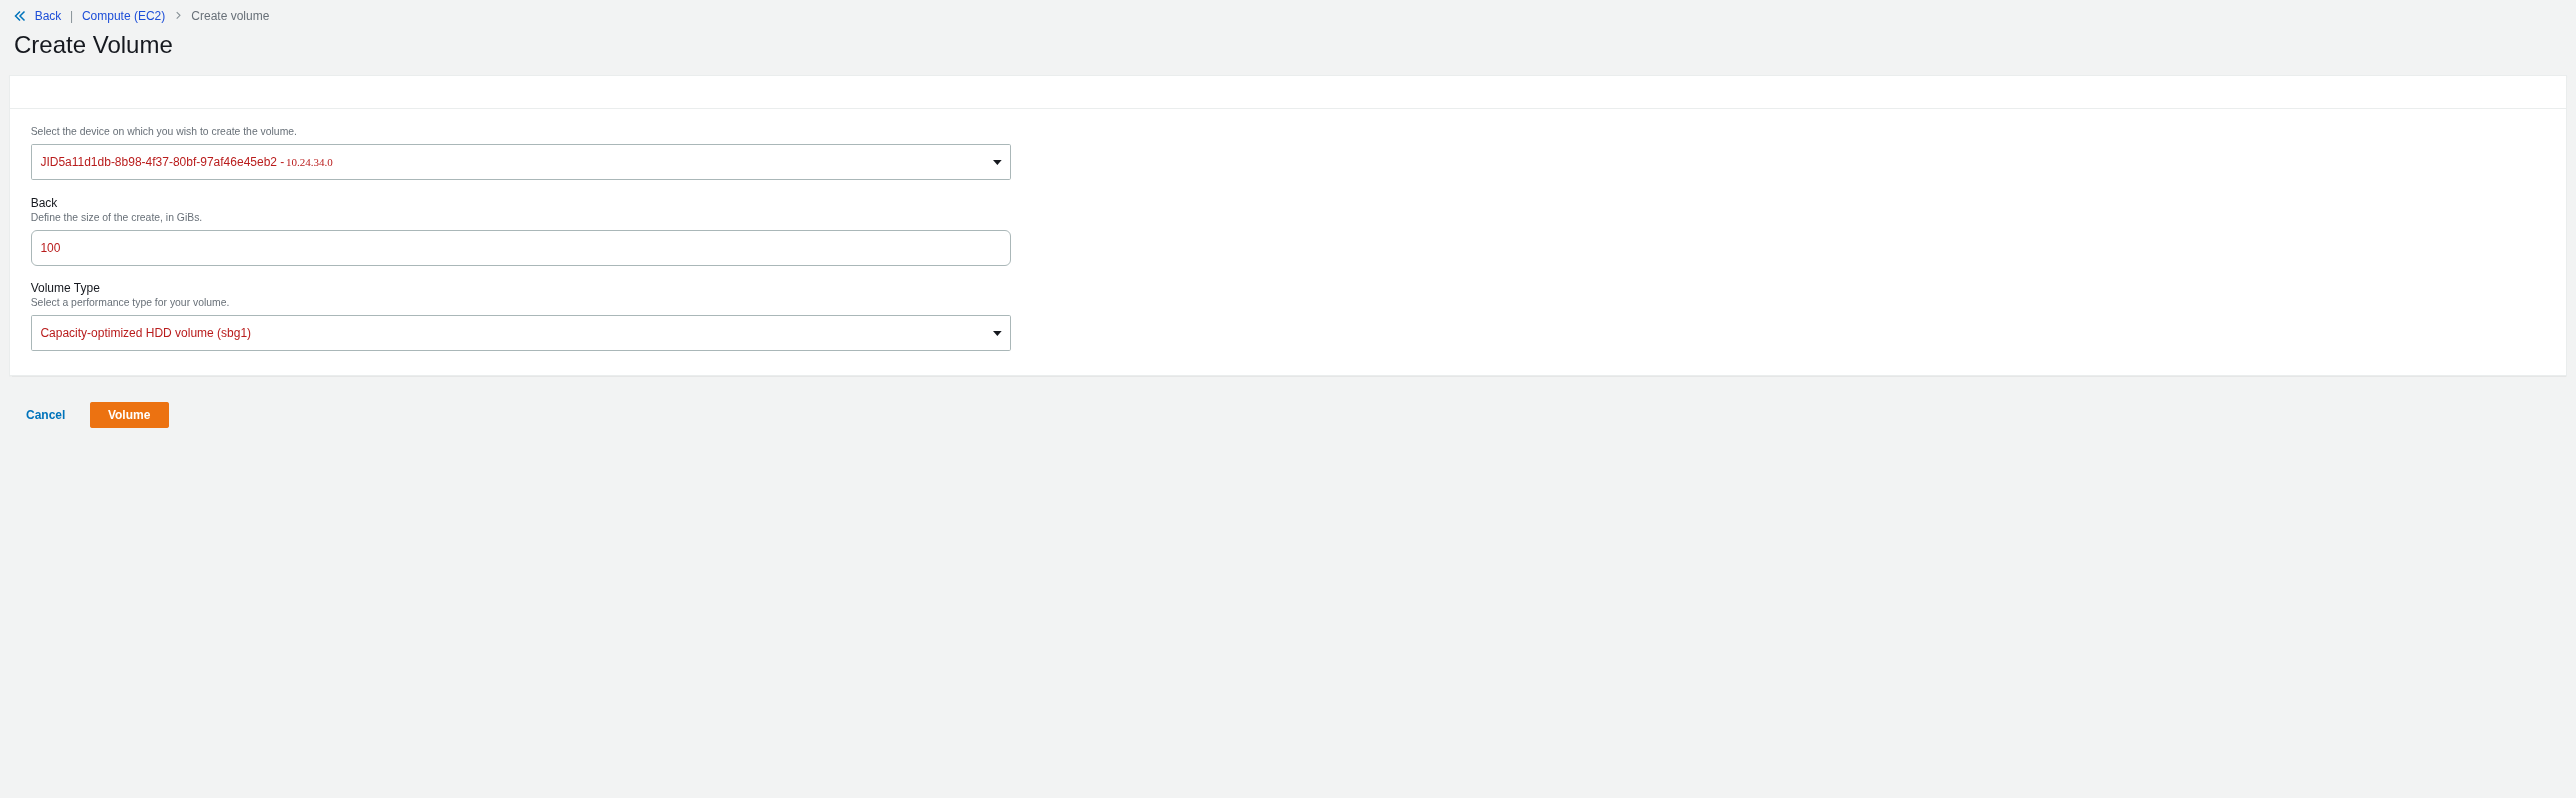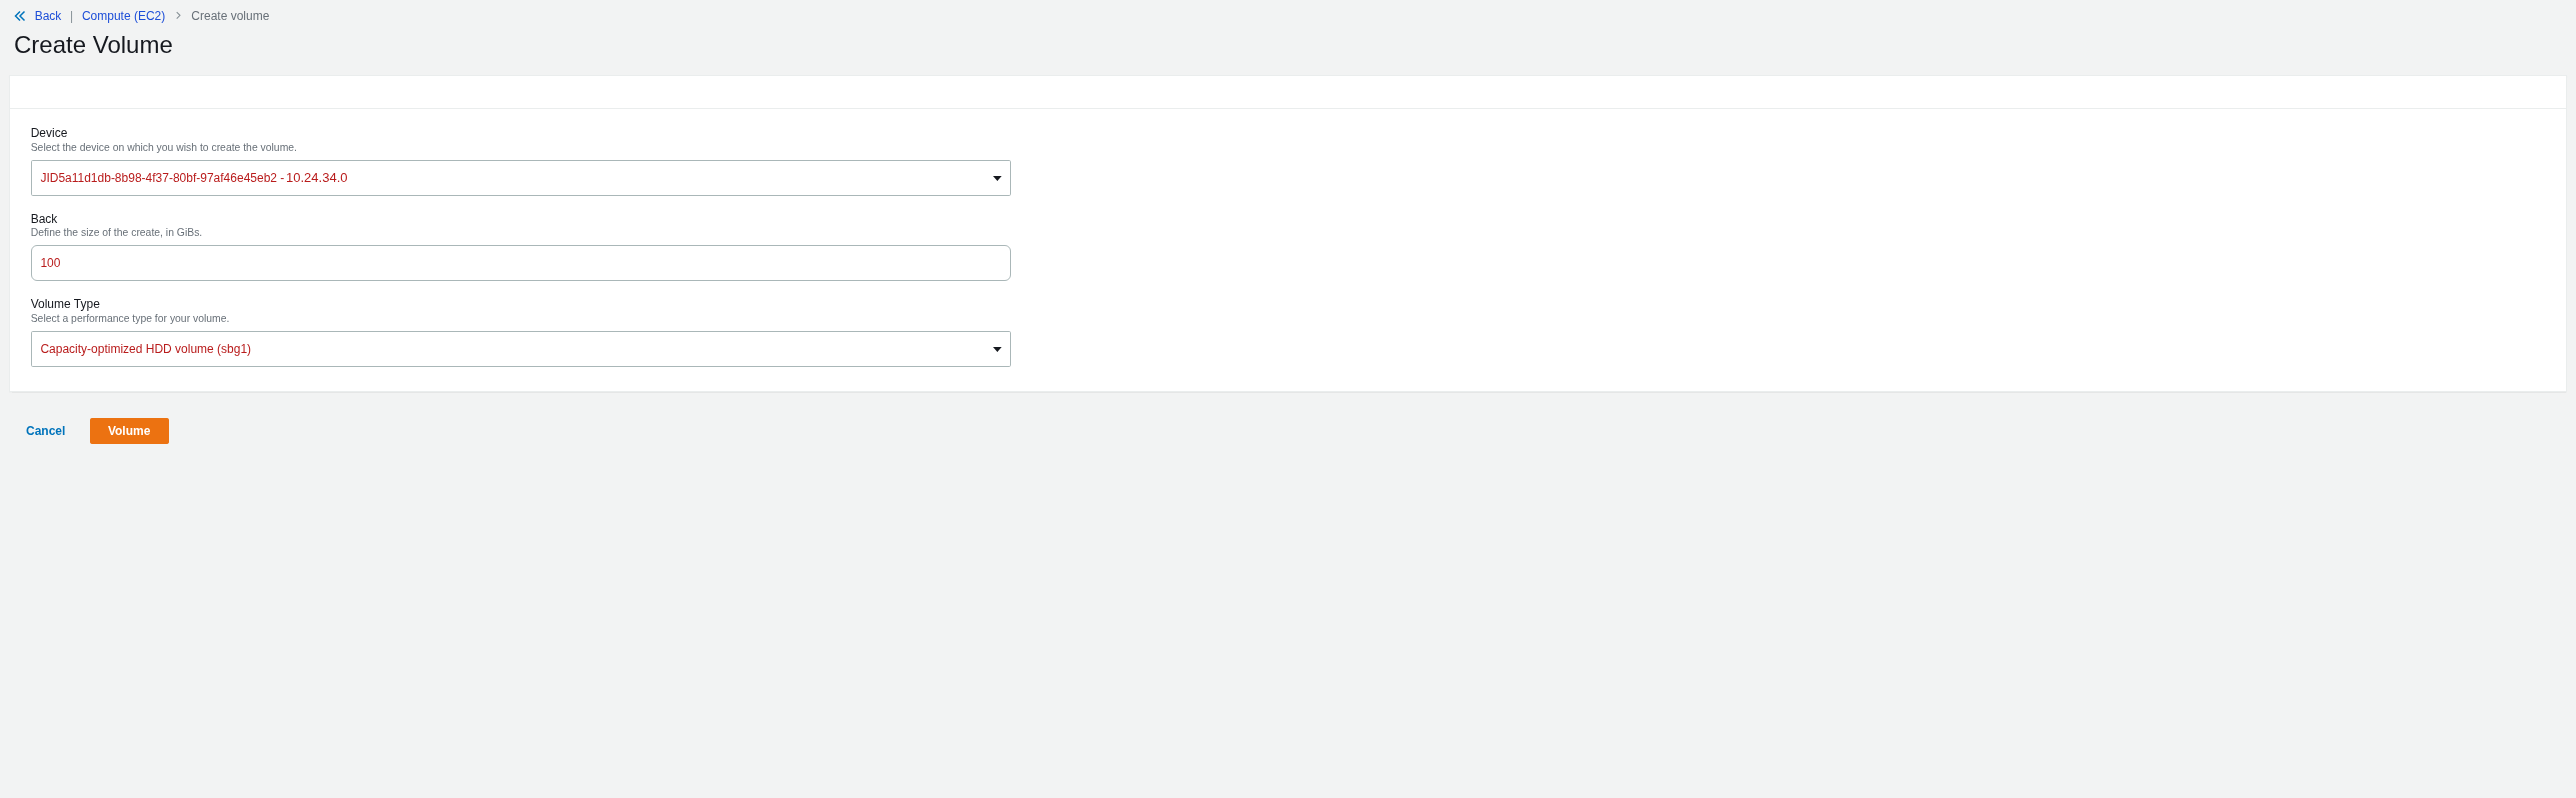--- a/index.html
+++ b/index.html
@@ -103,22 +103,22 @@
     }
     .select-caret {
       position: absolute;
       right: 8.7px;
       top: 50%;
       transform: translateY(-50%);
       pointer-events: none;
       color: #16191f;
     }
     .device-value .mono {
-      font-family: Liberation Sans, sans-serif;
-      font-size: 13px;
+      font-family: Liberation Serif, serif;
+      font-size: 11px;
     }
     .actions {
       display: flex;
       align-items: center;
       gap: 15.6px;
       padding: 26px 17.3px 17.3px 17.3px;
     }
     .btn-cancel {
       background: transparent;
       border: none;
@@ -161,21 +161,20 @@
     <span class="current">Create volume</span>
   </nav>
 
   <h1 class="page-title">Create Volume</h1>
 
   <div class="panel">
     <div class="panel-header-spacer"></div>
     <div class="panel-body">
 
       <div class="field">
-        <div class="field-label">Device</div>
         <div class="field-hint">Select the device on which you wish to create the volume.</div>
         <div class="select-wrap">
           <div class="select-box device-value">
             <span>JID5a11d1db-8b98-4f37-80bf-97af46e45eb2 -</span>
             <span class="mono" style="margin-left:1.7px;">10.24.34.0</span>
           </div>
           <span class="select-caret">
             <svg width="8.7" height="7" viewBox="0 0 10 6">
                 <path d="M0 0 L10 0 L5 6 Z" fill="currentColor"></path>
               </svg>

